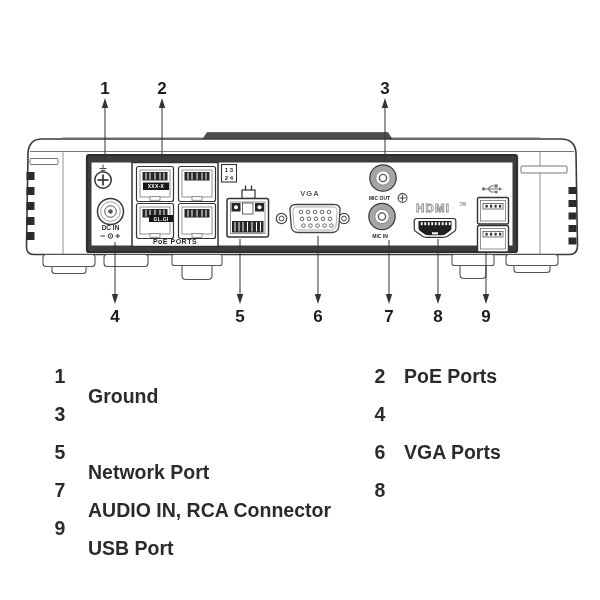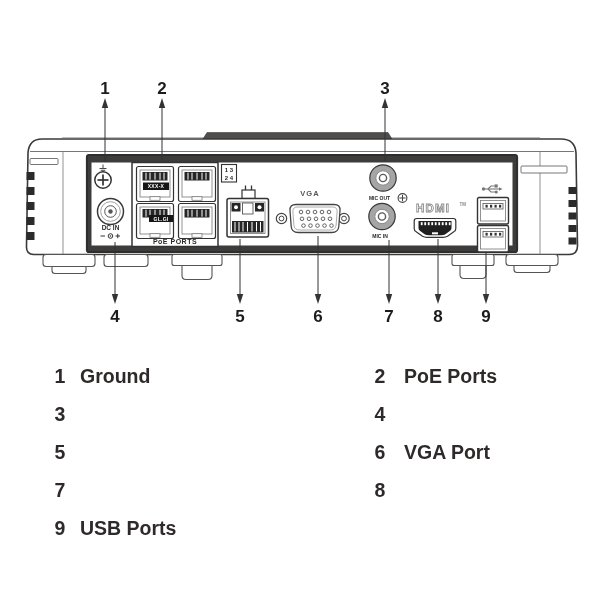--- a/index.html
+++ b/index.html
@@ -4,21 +4,21 @@
 <style>
   html,body{margin:0;padding:0;background:#fff;}
   .stage{position:relative;width:600px;height:600px;background:#fff;overflow:hidden;
          font-family:"Liberation Sans",sans-serif;}
   svg{position:absolute;left:0;top:0;}
   .callout-num{font-family:"Liberation Sans",sans-serif;font-size:17px;font-weight:bold;fill:#1d1c1b;}
   .tinylabel{font-family:"Liberation Sans",sans-serif;font-weight:bold;fill:#2b2928;}
   .legend{position:absolute;left:0;top:0;width:600px;height:600px;pointer-events:none;}
   .legend span{position:absolute;font-size:19.5px;font-weight:bold;color:#2f2a2a;line-height:24px;white-space:nowrap;}
   .lnum{width:28px;text-align:center;}
-  .c1n{left:46px;} .c1t{left:80px;} .c2n{left:366px;} .c2t{left:404px;}
+  .c1n{left:46px;} .c1t{left:88px;margin-top:20px;} .c2n{left:366px;} .c2t{left:404px;}
   .r1{top:364px;} .r2{top:402px;} .r3{top:440px;} .r4{top:478px;} .r5{top:516px;}
 </style>
 </head>
 <body>
 
 <div class="stage">
 
 <svg width="600" height="358" viewBox="0 0 600 358">
   <defs>
     <g id="rj45">
@@ -279,23 +279,25 @@
 <div class="legend">
   <span class="lnum c1n r1">1</span>
   <span class="c1t r1">Ground</span>
   <span class="lnum c2n r1">2</span>
   <span class="c2t r1">PoE Ports</span>
 
   <span class="lnum c1n r2">3</span>
   <span class="lnum c2n r2">4</span>
 
   <span class="lnum c1n r3">5</span>
+  <span class="c1t r3">Network Port</span>
   <span class="lnum c2n r3">6</span>
-  <span class="c2t r3">VGA Port</span>
+  <span class="c2t r3">VGA Ports</span>
 
   <span class="lnum c1n r4">7</span>
+  <span class="c1t r4">AUDIO IN, RCA Connector</span>
   <span class="lnum c2n r4">8</span>
 
   <span class="lnum c1n r5">9</span>
-  <span class="c1t r5">USB Ports</span>
+  <span class="c1t r5">USB Port</span>
 </div>
 
 </div>
 
 </body></html>

